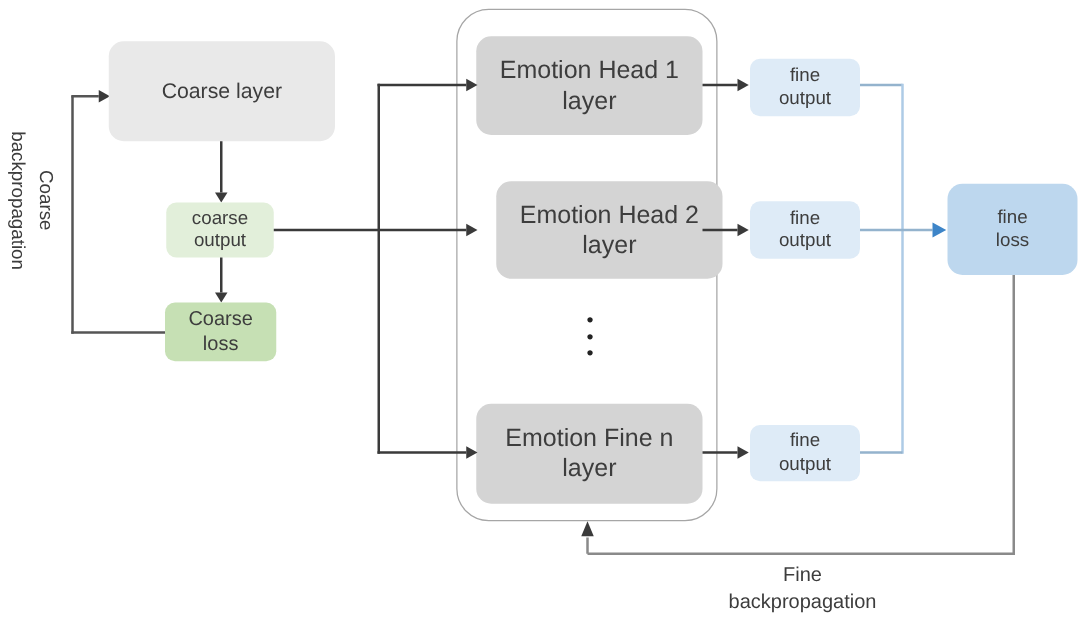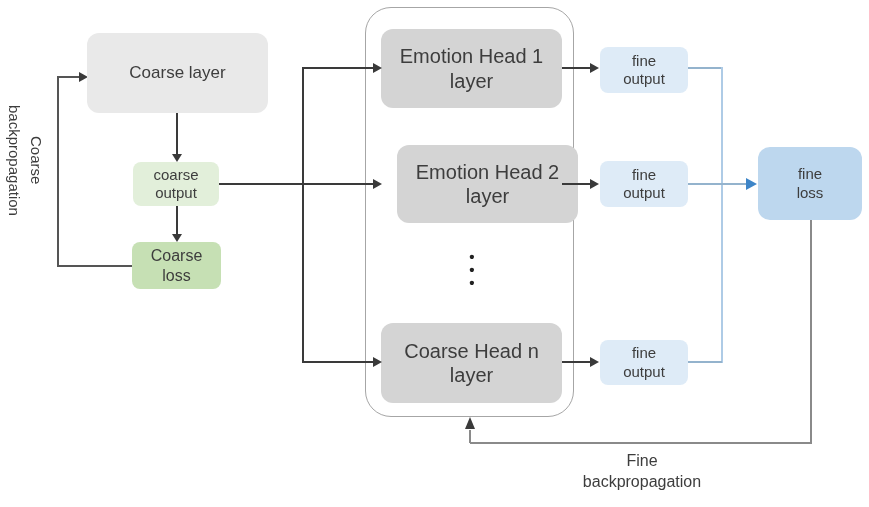--- a/index.html
+++ b/index.html
@@ -71,21 +71,21 @@
 loss</div>
 
   <div class="container-frame"></div>
   <div class="box head r12" style="left:381px;top:29px;width:181px;height:79px;">Emotion Head 1
 layer</div>
   <div class="box head r12" style="left:381px;top:145px;width:181px;height:78px;margin-left:16px;">Emotion Head 2
 layer</div>
   <div class="dots">•
 •
 •</div>
-  <div class="box head r12" style="left:381px;top:323px;width:181px;height:80px;">Coarse Head n
+  <div class="box head r12" style="left:381px;top:323px;width:181px;height:80px;">Emotion Fine n
 layer</div>
 
   <div class="ln dark" style="left:219px;top:183px;width:154px;height:2px;"></div>
   <div class="ln dark" style="left:302px;top:67px;width:2px;height:296px;"></div>
   <div class="ln dark" style="left:302px;top:67px;width:71px;height:2px;"></div>
   <div class="ln dark" style="left:302px;top:361px;width:71px;height:2px;"></div>
   <div class="ar ar-r" style="left:373px;top:63px;"></div>
   <div class="ar ar-r" style="left:373px;top:179px;"></div>
   <div class="ar ar-r" style="left:373px;top:357px;"></div>
 

